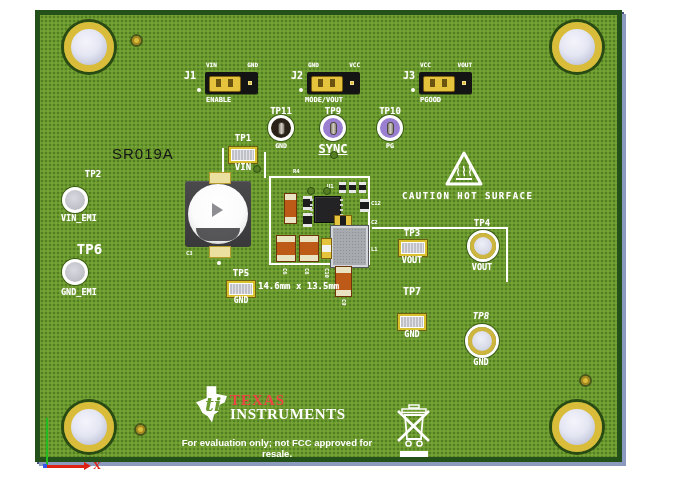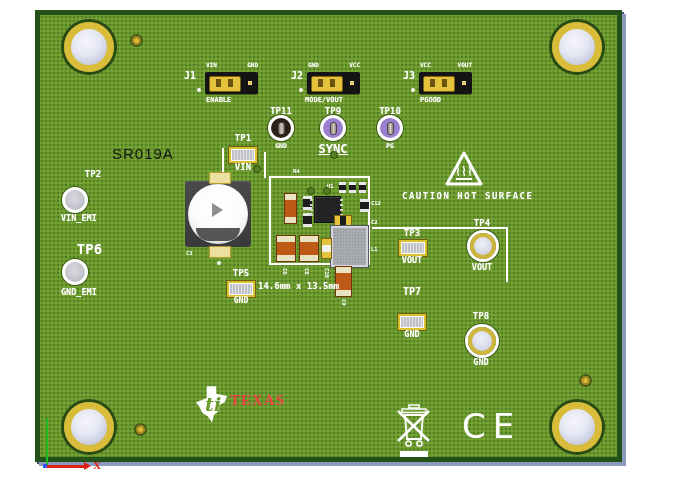--- a/index.html
+++ b/index.html
@@ -241,43 +241,44 @@
   <div class="lbl ctr" style="left:412px;top:256px;font-size:8.5px;">VOUT</div>
 
   <div class="lbl ctr" style="left:482px;top:219px;font-size:9px;">TP4</div>
   <div class="tpr-gold" style="left:470px;top:233px;width:18px;height:18px;"></div>
   <div class="lbl ctr" style="left:482px;top:263px;font-size:8.5px;">VOUT</div>
 
   <div class="lbl ctr" style="left:412px;top:287px;font-size:10px;">TP7</div>
   <div class="tps" style="left:398px;top:314px;"></div>
   <div class="lbl ctr" style="left:412px;top:330px;font-size:8.5px;">GND</div>
 
-  <div class="lbl ctr" style="left:481px;top:312px;font-size:9px;">TP8</div>
+  <div class="lbl ctr" style="left:481px;top:312px;font-size:9px;font-style:italic;">TP8</div>
   <div class="tpr-gold" style="left:468px;top:327px;width:20px;height:20px;"></div>
   <div class="lbl ctr" style="left:481px;top:358px;font-size:8.5px;">GND</div>
 
   <svg class="abs" style="left:196px;top:386px;" width="32" height="38" viewBox="0 0 60 70">
     <path d="M20 0 H38 V14 L58 18 L54 30 L44 35 L42 47 L34 53 L30 68 L22 56 L12 50 L6 38 L0 30 L10 26 L20 22 Z" fill="#ffffff"></path>
     <text x="17" y="46" font-family="DejaVu Serif, serif" font-style="italic" font-weight="bold" font-size="36" fill="#6b9a2e">ti</text>
   </svg>
   <div class="abs" style="left:230px;top:392px;font-family:'Liberation Serif',serif;font-weight:bold;font-size:15px;color:#ef4444;letter-spacing:1px;">TEXAS</div>
-
+  <div class="abs" style="left:230px;top:406px;font-family:'Liberation Serif',serif;font-weight:bold;font-size:15px;color:#ffffff;letter-spacing:0.5px;">INSTRUMENTS</div>
+
+  <div class="abs" style="left:172px;top:437px;width:210px;text-align:center;font-family:'Liberation Sans',sans-serif;font-weight:bold;font-size:9.5px;color:#ffffff;">For evaluation only; not FCC approved for resale.</div>
 
   <svg class="abs" style="left:396px;top:403px;" width="36" height="56" viewBox="0 0 36 56">
     <rect x="13" y="2" width="10" height="3" fill="none" stroke="#ffffff" stroke-width="1.5"></rect>
     <rect x="6" y="6" width="24" height="3.5" fill="none" stroke="#ffffff" stroke-width="1.5"></rect>
     <path d="M9 12 H27 L25 36 H11 Z" fill="none" stroke="#ffffff" stroke-width="1.8"></path>
     <circle cx="12.5" cy="40.5" r="2.6" fill="none" stroke="#ffffff" stroke-width="1.5"></circle>
     <circle cx="23.5" cy="40.5" r="2.6" fill="none" stroke="#ffffff" stroke-width="1.5"></circle>
     <line x1="2" y1="8" x2="33" y2="38" stroke="#ffffff" stroke-width="2.6"></line>
     <line x1="33" y1="8" x2="2" y2="38" stroke="#ffffff" stroke-width="2.6"></line>
     <rect x="4" y="48" width="28" height="6" fill="#ffffff"></rect>
   </svg>
 
-  <div class="abs" style="left:462px;top:406px;font-family:'DejaVu Sans',sans-serif;font-size:34px;font-weight:normal;color:#ffffff;letter-spacing:7px;">CE</div>
 
   <div class="abs" style="left:46px;top:418px;width:2px;height:49px;background:#22bb22;"></div>
   <div class="abs" style="left:47px;top:465px;width:37px;height:2.5px;background:#dd2211;"></div>
   <div class="abs" style="left:84px;top:462px;width:0;height:0;border-left:7px solid #dd2211;border-top:4.5px solid transparent;border-bottom:4.5px solid transparent;"></div>
   <div class="abs" style="left:93px;top:459px;font-family:'Liberation Serif',serif;font-size:11px;font-weight:bold;color:#dd2211;">X</div>
   <div class="abs" style="left:43px;top:464px;width:4px;height:4px;background:#3355ee;"></div>
 
 </div>
 
 </body></html>

